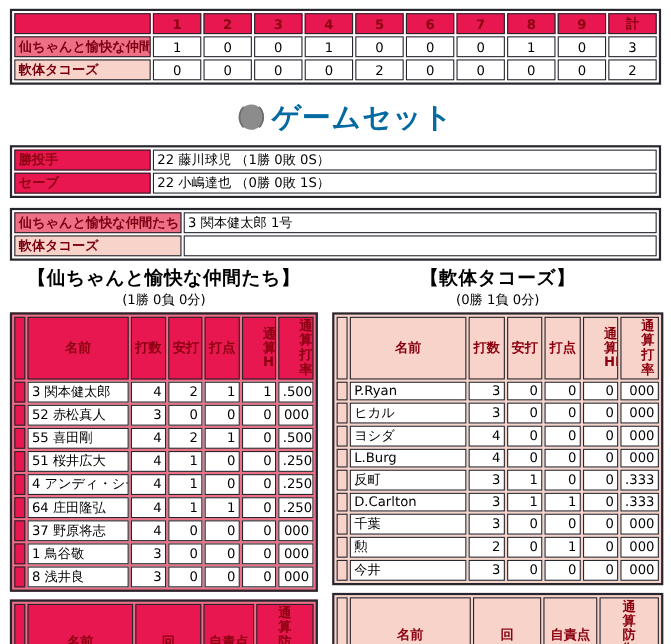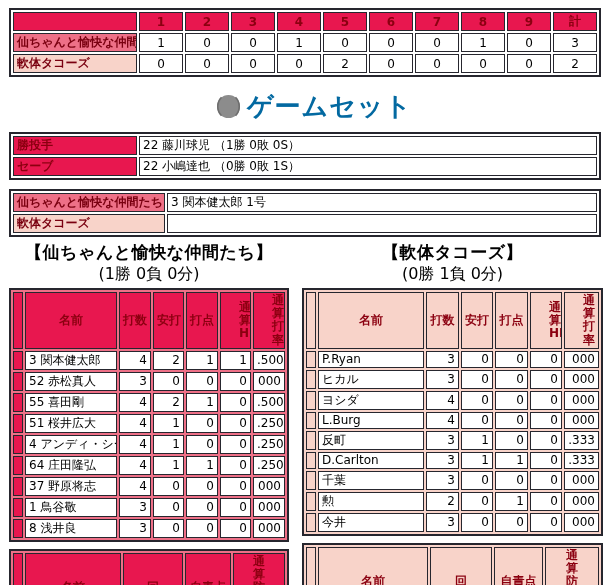--- a/index.html
+++ b/index.html
@@ -25,21 +25,21 @@
 .pr-tbl{width:592px;margin-bottom:9px}
 .pr-tbl td{height:14px}
 .hr-tbl{width:592px;margin-bottom:4px}
 .hr-tbl td{height:17px}
 .gameset{display:flex;align-items:center;gap:5px;margin:0 0 11px 206px;height:30px}
 .gs-text{color:#0369a1;font-weight:bold;font-size:26px;letter-spacing:1px}
 .cols{display:flex;gap:13px;align-items:flex-start}
 .colL{width:280px}
 .colR{width:301px}
 .team-title{font-size:17px;font-weight:bold;text-align:center;letter-spacing:.5px}
-.team-record{font-size:16px;text-align:center;margin:0 0 3px}
+.team-record{font-size:12px;text-align:center;margin:0 0 3px}
 .bat{width:100%}
 .pit{width:100%;margin-top:7px}
 .bat td,.pit td{height:17px}
 .bat td.pre,.pit td.pre{height:auto}
 </style>
 </head>
 <body>
 
 <div class="wrap">
 

